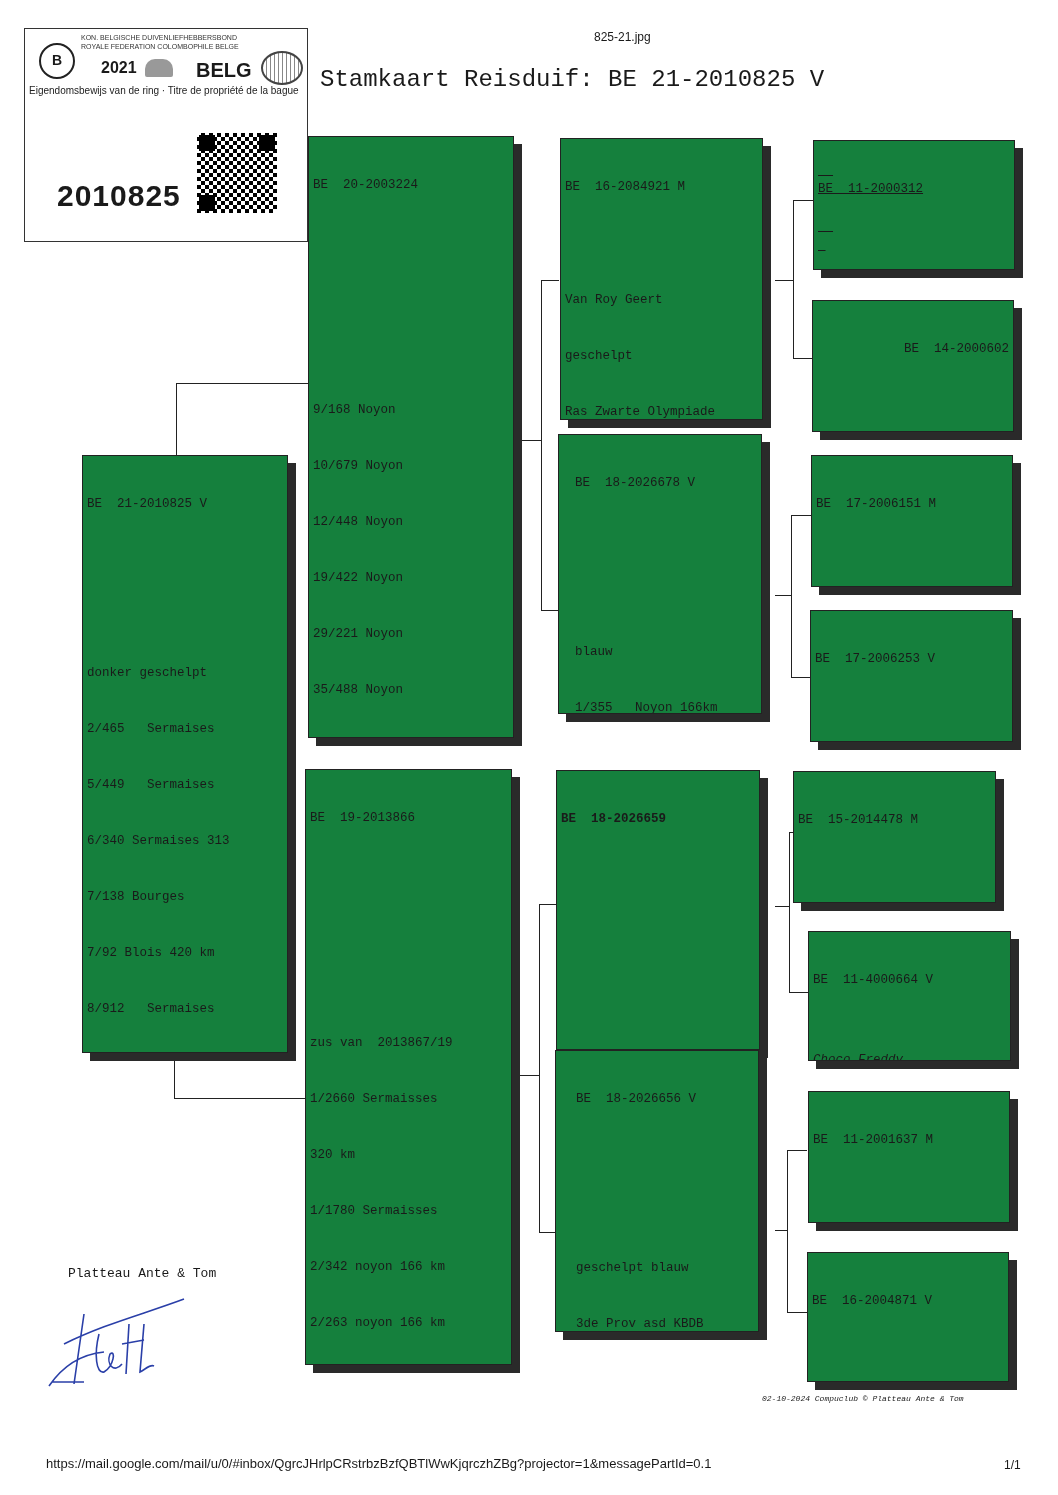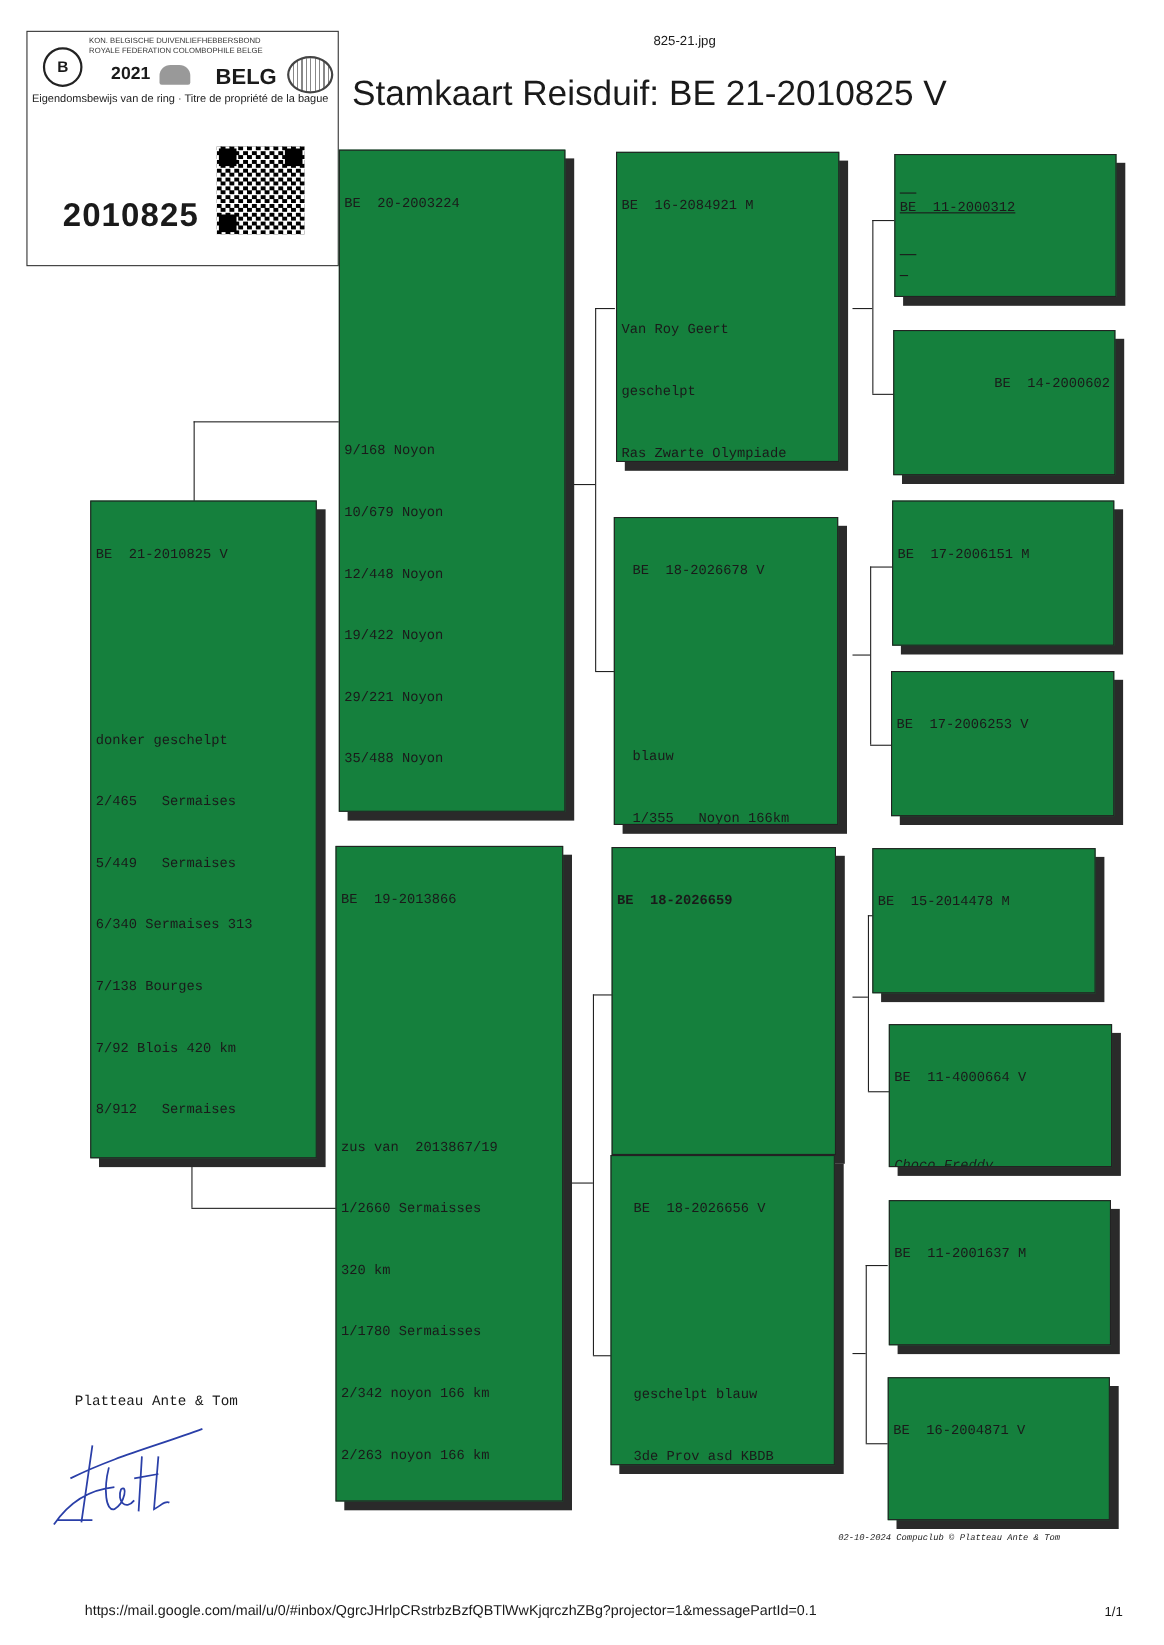--- a/index.html
+++ b/index.html
@@ -13,29 +13,29 @@
   .ring-number { left:32px; top:150px; font-size:30px; font-weight:bold; letter-spacing:1px; }
   .logo-b { left:14px; top:14px; width:32px; height:32px; border:2px solid #222; border-radius:50%; text-align:center; font-weight:bold; font-size:14px; line-height:30px; }
   .logo-globe { left:236px; top:22px; width:38px; height:30px; border:2px solid #444; border-radius:50%; background:repeating-linear-gradient(90deg,#fff 0 3px,#888 3px 4px); }
   .qr { left:172px; top:104px; width:80px; height:80px; background:
       linear-gradient(#000,#000) 2px 2px/16px 16px no-repeat,
       linear-gradient(#000,#000) 62px 2px/16px 16px no-repeat,
       linear-gradient(#000,#000) 2px 62px/16px 16px no-repeat,
       repeating-conic-gradient(#000 0 25%, #fff 0 50%) 0 0/8px 8px; }
   .crown { left:120px; top:30px; width:28px; height:18px; border-radius:10px 10px 2px 2px; background:#999; }
   .filename { left:594px; top:30px; font-family:"Liberation Sans", sans-serif; font-size:12px; }
-  .title { left:320px; top:66px; font-family:Liberation Sans, sans-serif; font-size:32px; white-space:nowrap; }
+  .title { left:320px; top:66px; font-family:Liberation Mono, monospace; font-size:24px; white-space:nowrap; }
   .box { position:absolute; background:#15803d; border:1px solid #222; box-shadow:8px 8px 0 #2a2a2a; font-size:12.5px; line-height:18.7px; padding:2px 4px; box-sizing:border-box; white-space:pre; overflow:hidden; }
   .box .hdr { display:block; }
   .box .ln { display:block; }
   .line { position:absolute; background:#222; }
   .owner { left:68px; top:1266px; font-size:13px; }
   .sig { left:44px; top:1294px; }
   .footer-stamp { left:762px; top:1394px; font-size:8px; font-style:italic; white-space:nowrap; }
-  .url { left:46px; top:1456px; font-family:"Liberation Sans", sans-serif; font-size:13px;margin-left:31px; }
+  .url { left:46px; top:1456px; font-family:"Liberation Sans", sans-serif; font-size:13px; }
   .pagenum { left:1004px; top:1458px; font-family:"Liberation Sans", sans-serif; font-size:12px; }
   .ital { font-style:italic;margin-top:23px; }
 </style>
 </head>
 <body>
 
 <div class="abs ringcard">
   <div class="abs logo-b">B</div>
   <div class="abs ring-fed1">
     <span>KON. BELGISCHE DUIVENLIEFHEBBERSBOND</span><br>
@@ -177,21 +177,21 @@
   
   
   
   
   
   
   
   
 </div>
 
-<div class="box" style="left:558px;top:470px;width:204px;height:280px;padding-left:16px;">
+<div class="box" style="left:558px;top:434px;width:204px;height:280px;padding-left:16px;">
   <span class="hdr">BE  18-2026678 V</span>
   <span class="ln">&nbsp;</span>
   <span class="ln">&nbsp;</span>
   <span class="ln">blauw</span>
   <span class="ln">1/355   Noyon 166km</span>
   
   
   
   
   

